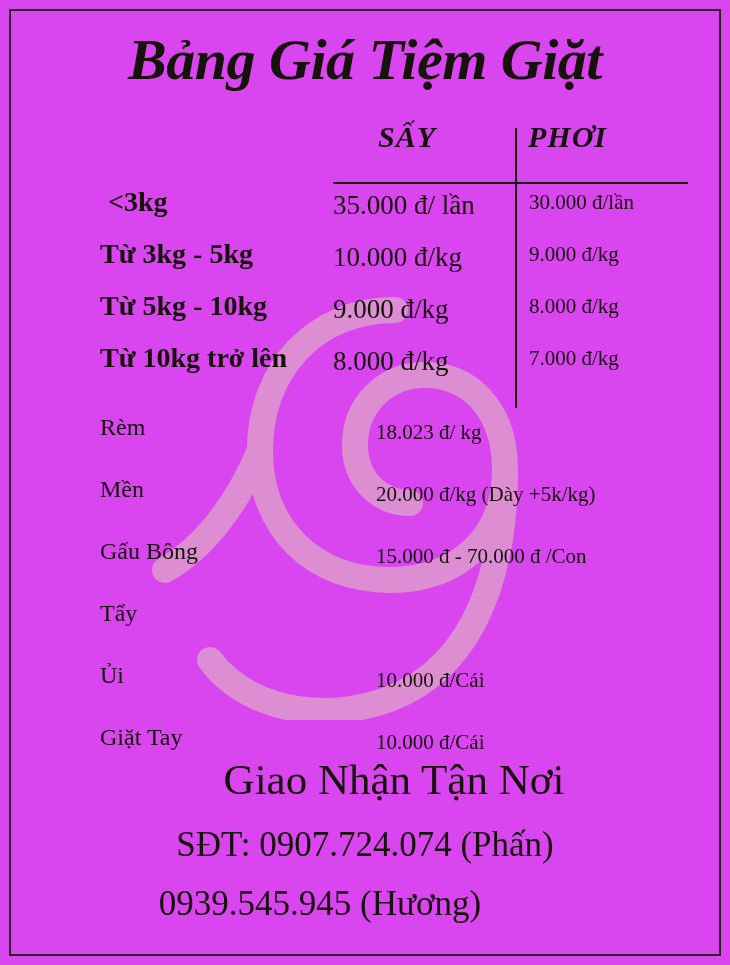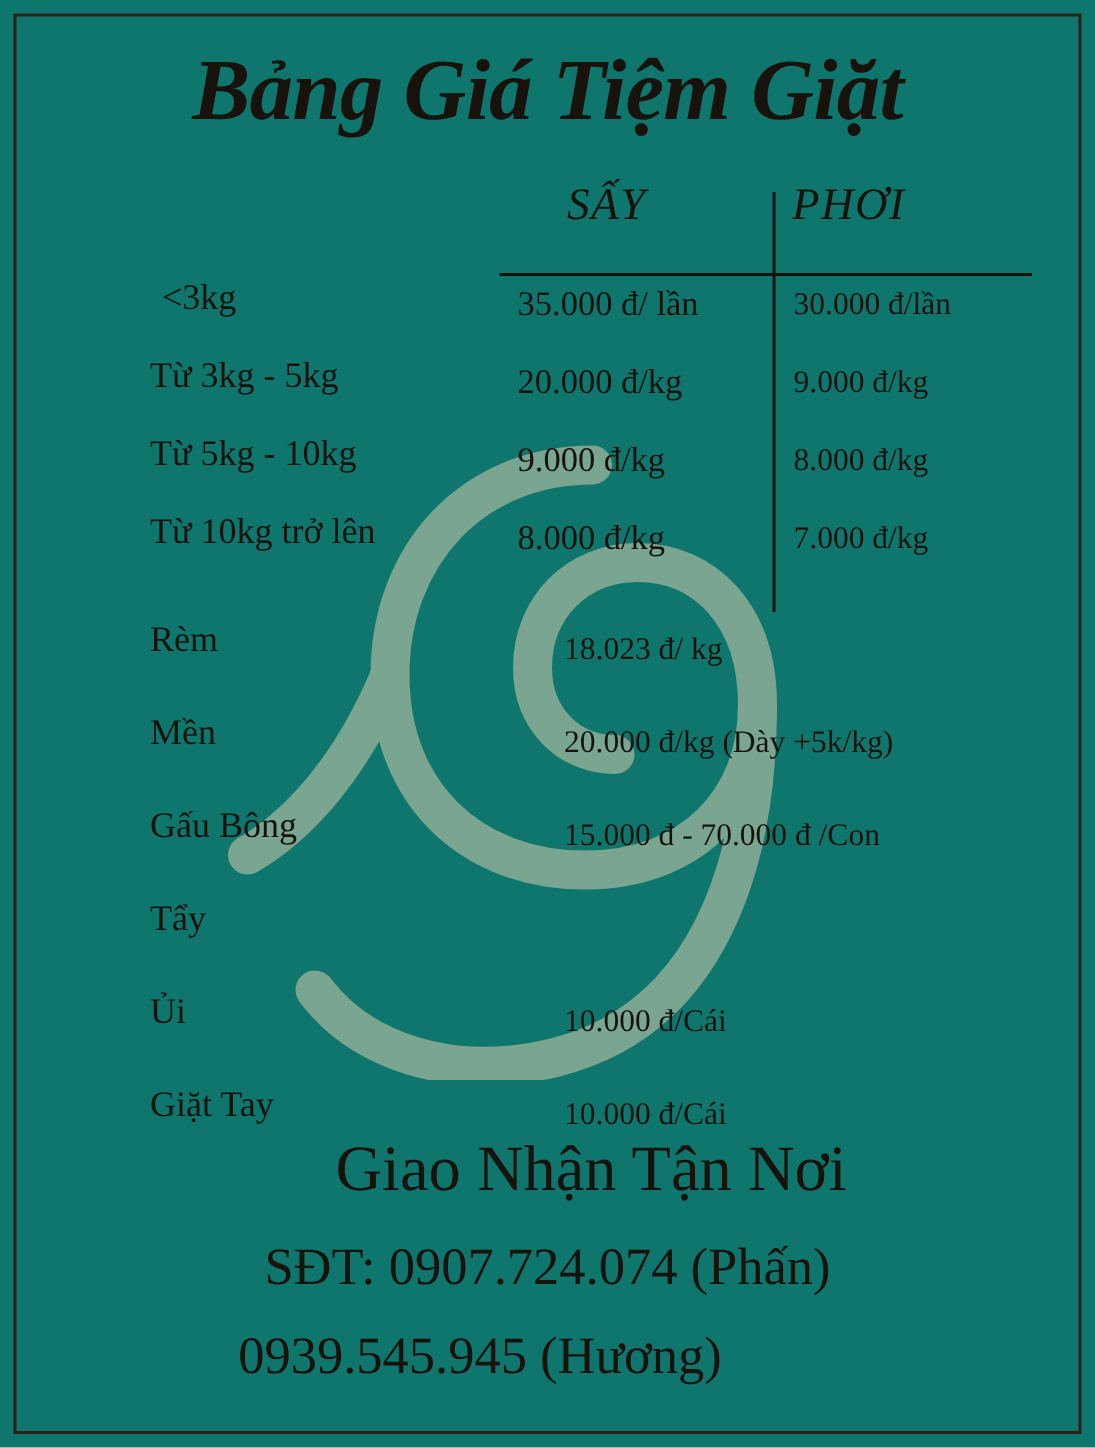--- a/index.html
+++ b/index.html
@@ -10,21 +10,21 @@
   body {
     width: 730px;
     height: 965px;
     overflow: hidden;
     font-family: "Liberation Serif", serif;
   }
   .poster {
     position: relative;
     width: 730px;
     height: 965px;
-    background: #0f766e;
+    background: #d946ef;
     box-sizing: border-box;
     overflow: hidden;
   }
   .poster-border {
     position: absolute;
     left: 9px;
     top: 9px;
     right: 9px;
     bottom: 9px;
     border: 2px solid #2a2118;
@@ -69,21 +69,21 @@
     top: 120px;
     width: 600px;
   }
   .thead {
     position: relative;
     height: 62px;
   }
   .th {
     position: absolute;
     top: 0;
-    font-weight: normal;
+    font-weight: bold;
     font-style: italic;
     font-size: 30px;
     color: #17120c;
     letter-spacing: 1px;
   }
   .th-say { left: 290px; }
   .th-phoi { left: 440px; }
   .hrule {
     position: absolute;
     left: 245px;
@@ -101,32 +101,32 @@
     background: #17120c;
   }
   .row {
     position: relative;
     height: 52px;
   }
   .rlabel {
     position: absolute;
     left: 12px;
     top: 4px;
-    font-weight: normal;
-    font-size: 24px;
+    font-weight: bold;
+    font-size: 28px;
     color: #17120c;
     white-space: nowrap;
     text-align: right;
   }
   .rlabel.indent { left: 20px; }
   .rsay {
     position: absolute;
-    left: 257px;
+    left: 245px;
     top: 8px;
-    font-size: 23px;
+    font-size: 27px;
     color: #17120c;
     white-space: nowrap;
   }
   .rphoi {
     position: absolute;
     left: 441px;
     top: 8px;
     font-size: 21px;
     color: #17120c;
     white-space: nowrap;
@@ -221,21 +221,21 @@
       <div class="hrule"></div>
       <div class="vrule"></div>
 
       <div class="row">
         <div class="rlabel indent">&lt;3kg</div>
         <div class="rsay">35.000 đ/ lần</div>
         <div class="rphoi">30.000 đ/lần</div>
       </div>
       <div class="row">
         <div class="rlabel">Từ 3kg - 5kg</div>
-        <div class="rsay">20.000 đ/kg</div>
+        <div class="rsay">10.000 đ/kg</div>
         <div class="rphoi">9.000 đ/kg</div>
       </div>
       <div class="row">
         <div class="rlabel">Từ 5kg - 10kg</div>
         <div class="rsay">9.000 đ/kg</div>
         <div class="rphoi">8.000 đ/kg</div>
       </div>
       <div class="row">
         <div class="rlabel">Từ 10kg trở lên</div>
         <div class="rsay">8.000 đ/kg</div>

